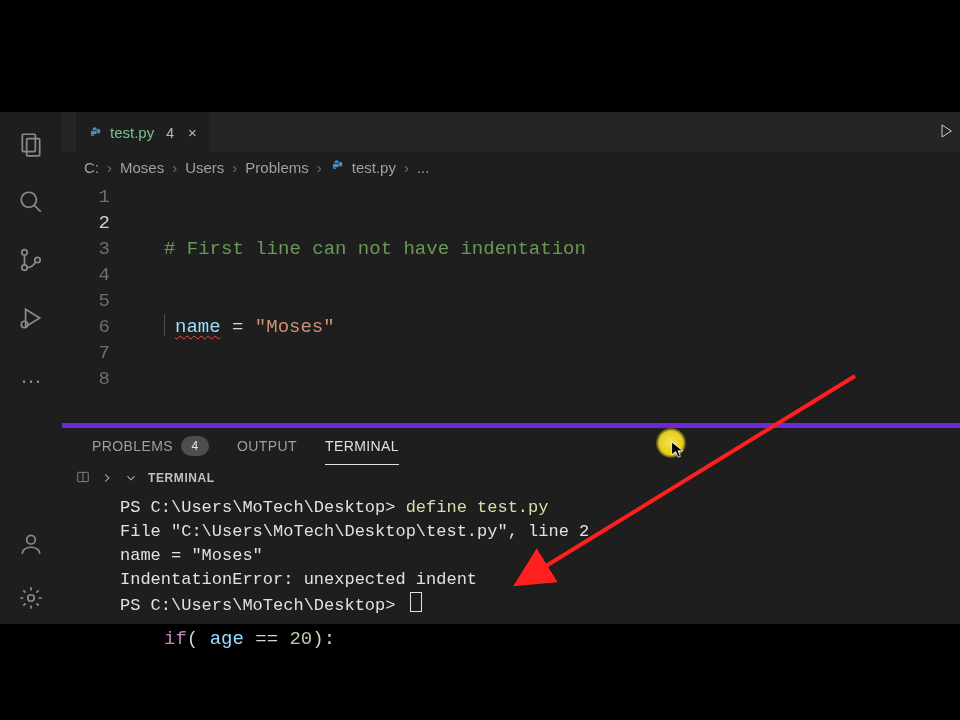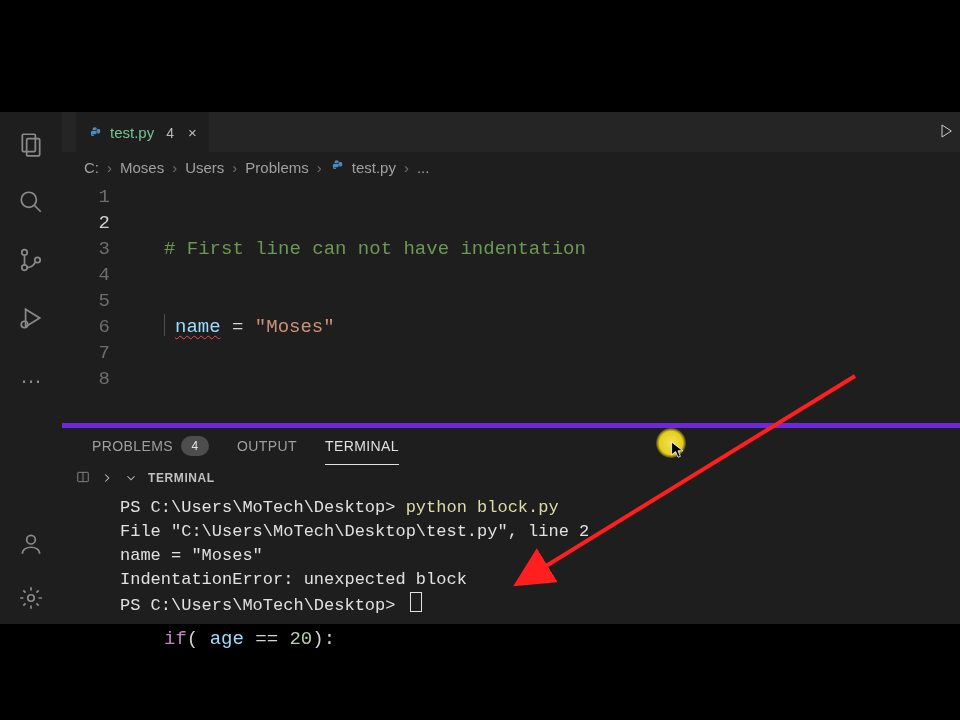--- a/index.html
+++ b/index.html
@@ -344,24 +344,24 @@
         </span>
         <svg viewBox="0 0 24 24">
             <polyline points="9,6 15,12 9,18"></polyline>
           </svg>
         <svg viewBox="0 0 24 24">
             <polyline points="6,9 12,15 18,9"></polyline>
           </svg>
         <span style="font-weight:600;">TERMINAL</span>
       </div>
       <div class="term-body">
-        <div><span>PS C:\Users\MoTech\Desktop&gt; </span><span class="yellow">python block.py</span></div>
+        <div><span>PS C:\Users\MoTech\Desktop&gt; </span><span class="yellow">define test.py</span></div>
         <div>  File "C:\Users\MoTech\Desktop\test.py", line 2</div>
         <div>    name = "Moses"</div>
-        <div>IndentationError: unexpected block</div>
+        <div>IndentationError: unexpected indent</div>
         <div><span>PS C:\Users\MoTech\Desktop&gt; </span><span class="term-cursor"></span></div>
       </div>
     </div>
 
   </div>
 </div>
 
 <svg class="arrow-overlay">
   <defs>
     <marker id="ah" markerWidth="10" markerHeight="10" refX="8" refY="5" orient="auto">

